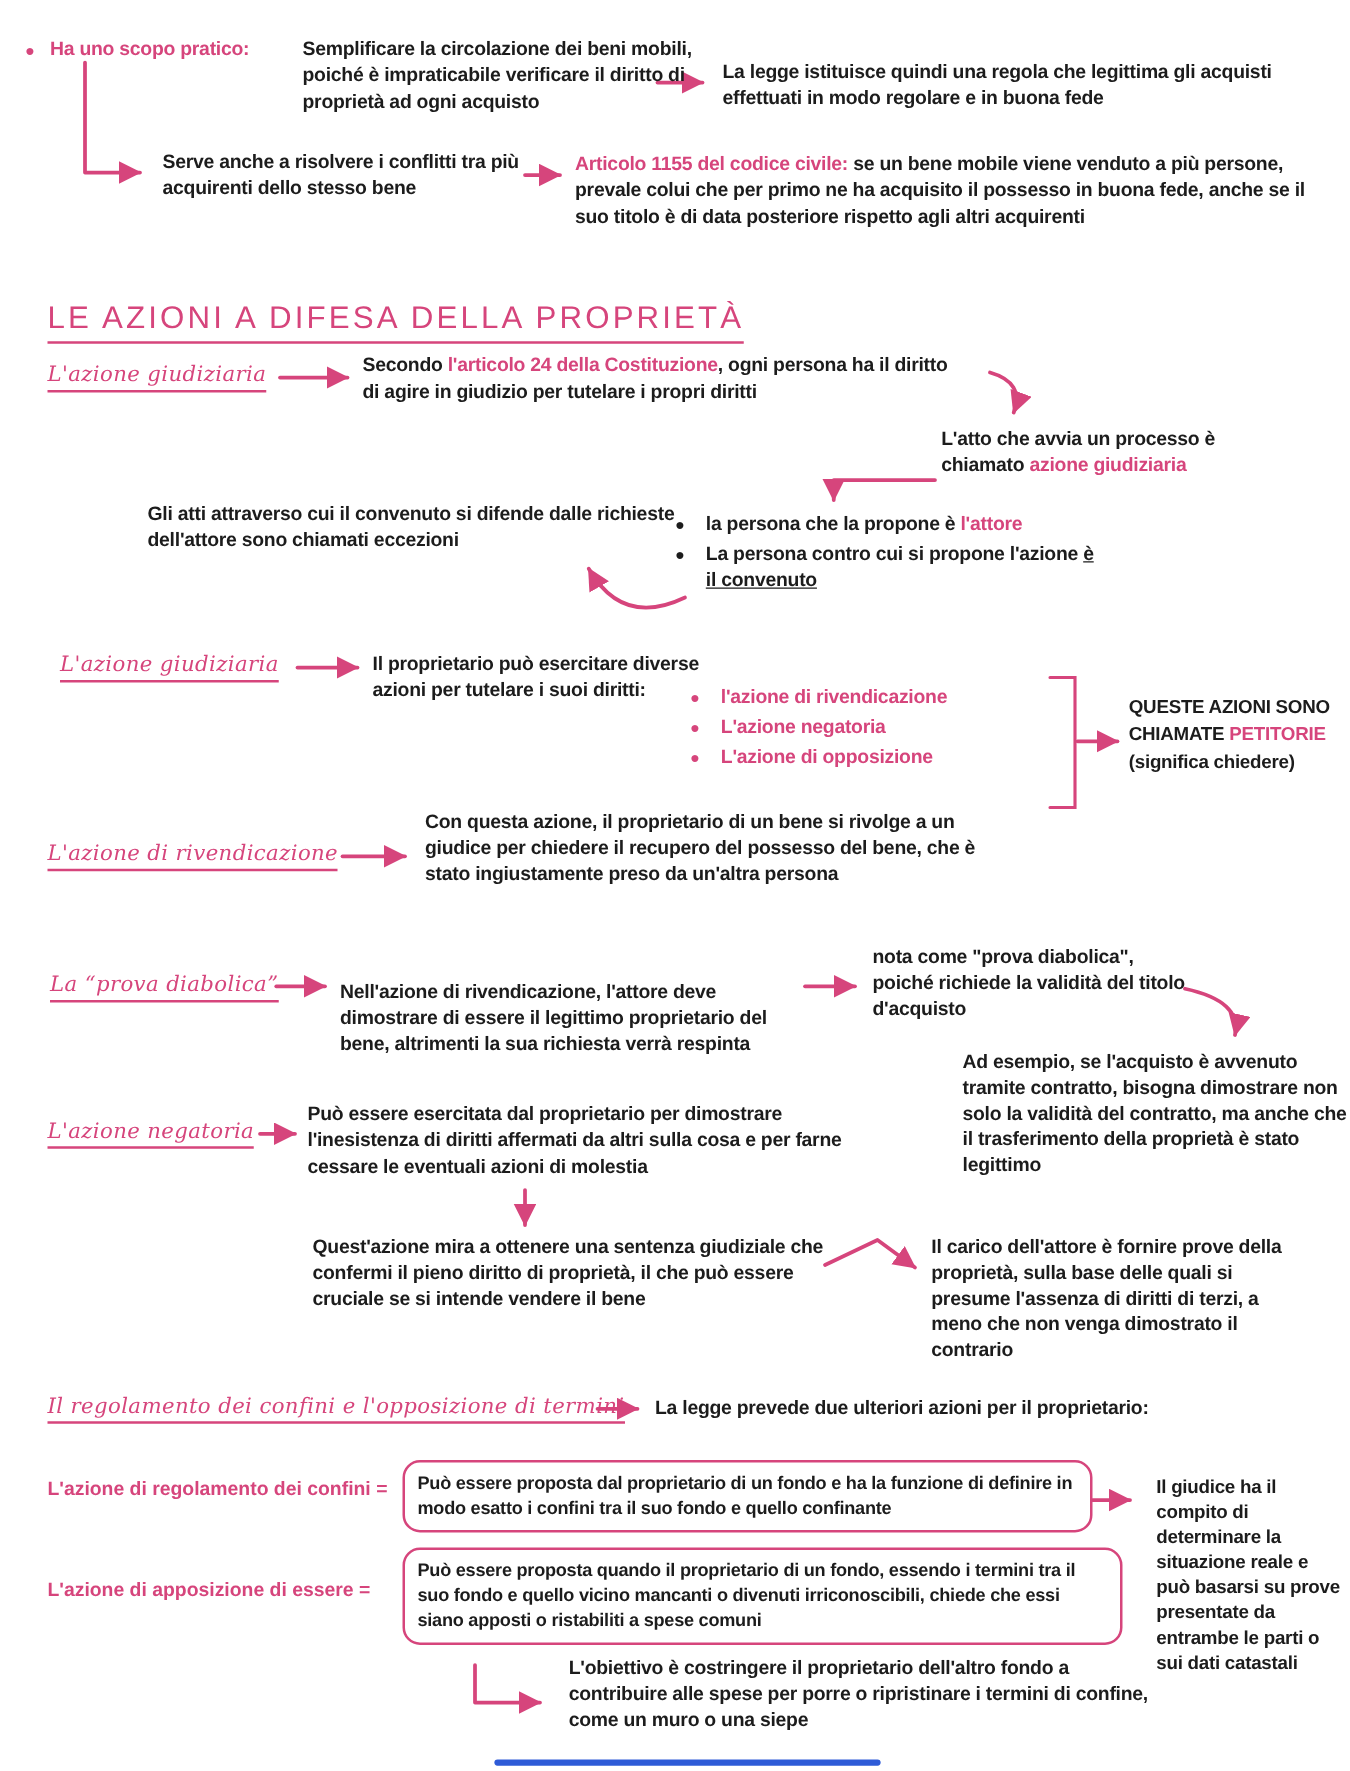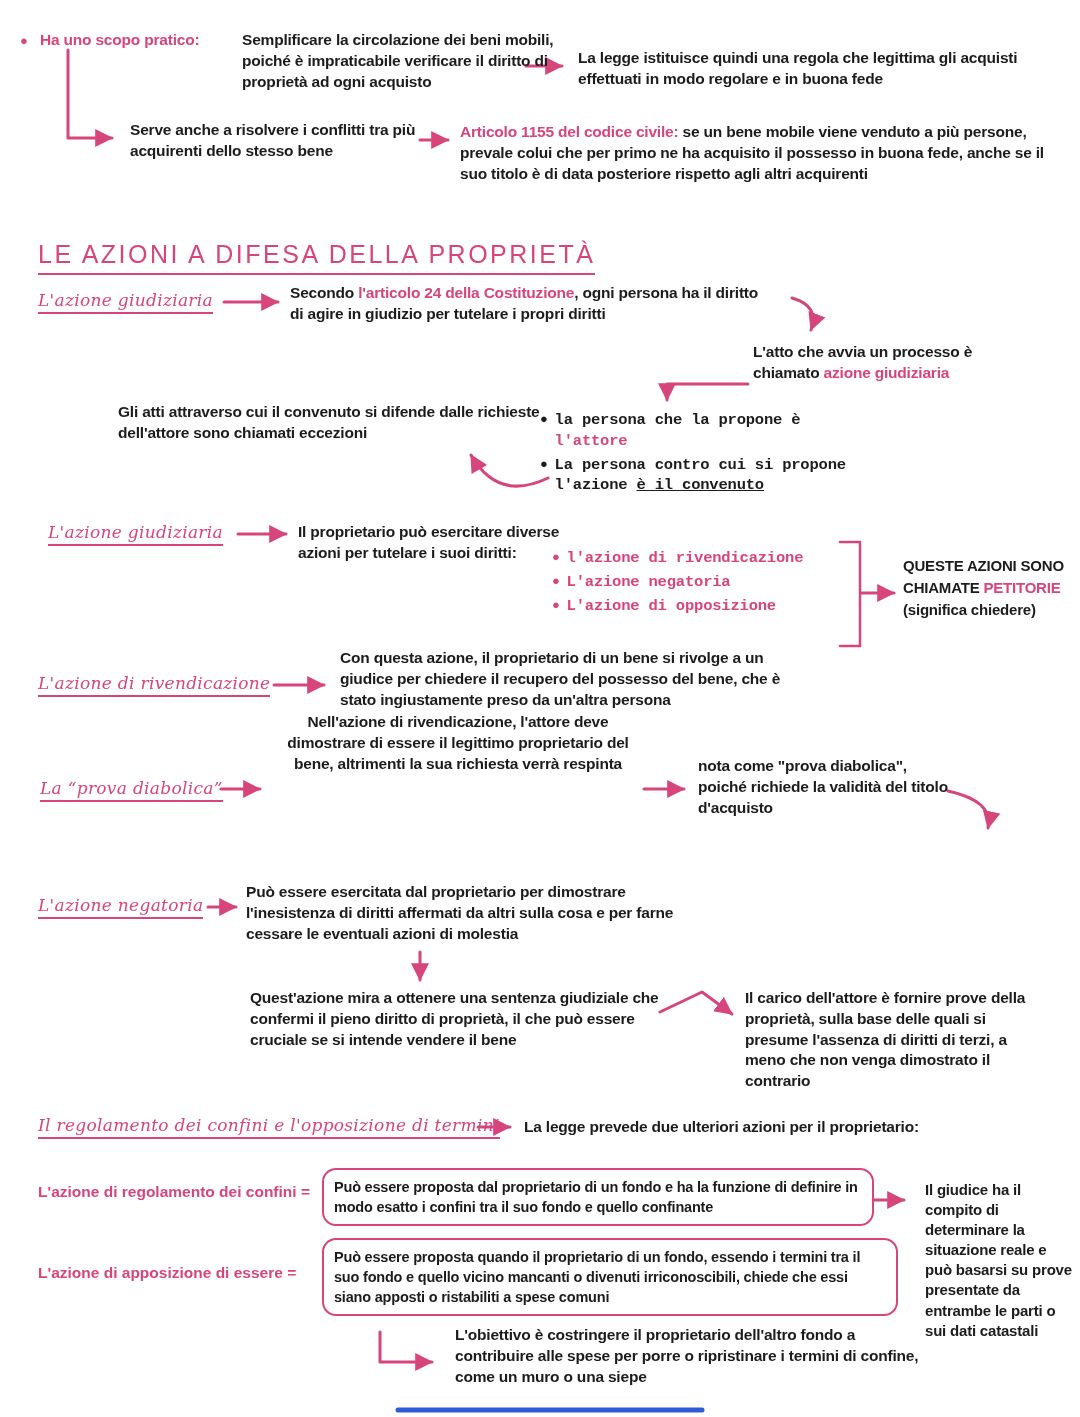--- a/index.html
+++ b/index.html
@@ -58,21 +58,21 @@
   .box{
     position:absolute;
     border:2.5px solid var(--accent,#d6457c);
     border-radius:14px;
     padding:7px 10px;
     font-weight:700;
     font-size:14.5px;
     line-height:1.38;
     letter-spacing:-0.2px;
   }
-  .li{display:flex;gap:7px;margin-bottom:3px;font-family:Liberation Mono, monospace;}
+  .li{display:flex;gap:17px;margin-bottom:3px;}
   .dot::before{content:"●";}
   .dot{font-size:13px;line-height:1.6;}
   .dot.pk{color:var(--accent,#d6457c);}
   .caps{font-size:15px;line-height:1.45;}
 </style>
 </head>
 <body>
 
 <div class="page">
 
@@ -152,22 +152,23 @@
       </div>
   </div>
   <div class="block caps" style="left:903px;top:555px;width:178px;">
     <span>QUESTE AZIONI SONO CHIAMATE </span><span class="pink">PETITORIE</span><span> (significa chiedere)</span>
   </div>
 
   <div class="script-label" style="left:38px;top:673px;">L'azione di rivendicazione</div>
   <div class="block" style="left:340px;top:648px;width:456px;">Con questa azione, il proprietario di un bene si rivolge a un giudice per chiedere il recupero del possesso del bene, che è stato ingiustamente preso da un'altra persona</div>
 
   <div class="script-label" style="left:40px;top:778px;text-align:right;">La “prova diabolica”</div>
-  <div class="block" style="left:272px;top:712px;width:372px;text-align:center;">Nell'azione di rivendicazione, l'attore deve dimostrare di essere il legittimo proprietario del bene, altrimenti la sua richiesta verrà respinta</div>
+  <div class="block" style="left:272px;top:784px;width:372px;">Nell'azione di rivendicazione, l'attore deve dimostrare di essere il legittimo proprietario del bene, altrimenti la sua richiesta verrà respinta</div>
   <div class="block" style="left:698px;top:756px;width:258px;">nota come "prova diabolica", poiché richiede la validità del titolo d'acquisto</div>
+  <div class="block" style="left:770px;top:840px;width:308px;">Ad esempio, se l'acquisto è avvenuto tramite contratto, bisogna dimostrare non solo la validità del contratto, ma anche che il trasferimento della proprietà è stato legittimo</div>
 
   <div class="script-label" style="left:38px;top:895px;">L'azione negatoria</div>
   <div class="block" style="left:246px;top:882px;width:446px;">Può essere esercitata dal proprietario per dimostrare l'inesistenza di diritti affermati da altri sulla cosa e per farne cessare le eventuali azioni di molestia</div>
   <div class="block" style="left:250px;top:988px;width:420px;">Quest'azione mira a ottenere una sentenza giudiziale che confermi il pieno diritto di proprietà, il che può essere cruciale se si intende vendere il bene</div>
   <div class="block" style="left:745px;top:988px;width:302px;">Il carico dell'attore è fornire prove della proprietà, sulla base delle quali si presume l'assenza di diritti di terzi, a meno che non venga dimostrato il contrario</div>
 
   <div class="script-label" style="left:38px;top:1115px;">Il regolamento dei confini e l'opposizione di termini</div>
   <div class="block" style="left:524px;top:1117px;width:470px;">La legge prevede due ulteriori azioni per il proprietario:</div>
 
   <div class="pinklabel" style="left:38px;top:1183px;">L'azione di regolamento dei confini =</div>

